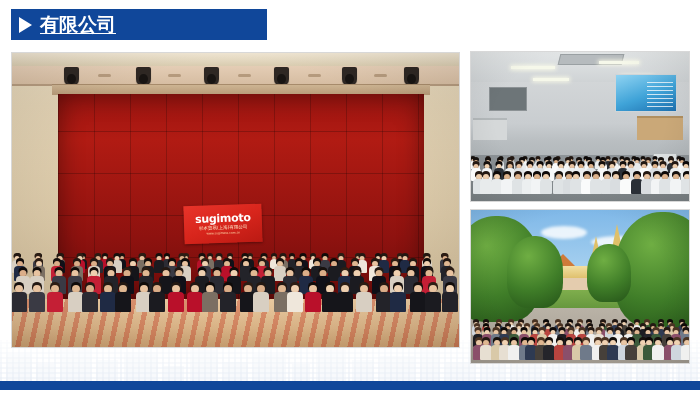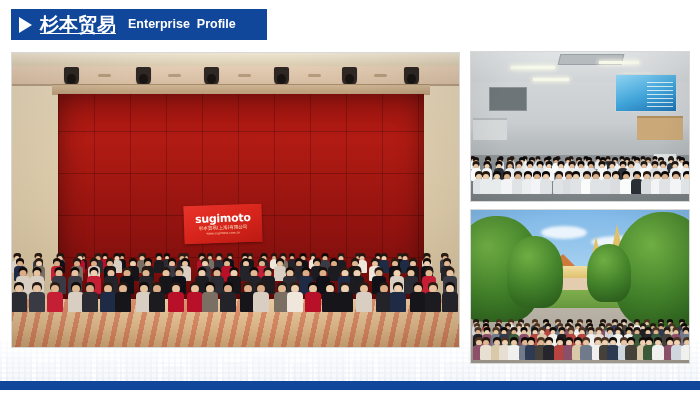--- a/index.html
+++ b/index.html
@@ -330,24 +330,21 @@
   <div class="blk" style="left:510px;width:32px; height:20px;"></div>
   <div class="blk" style="left:548px;width:18px; height:32px;"></div>
   <div class="blk" style="left:572px;width:30px; height:24px;"></div>
   <div class="blk" style="left:608px;width:22px; height:34px;"></div>
   <div class="blk" style="left:636px;width:34px; height:26px;"></div>
   <div class="blk" style="left:676px;width:20px; height:32px;"></div>
 </div>
 
 <div class="header-banner">
   <span class="play-triangle"></span>
-  <span class="title-cn">杉本贸易</span>
-  <span class="title-en">
-    <span class="word">Enterprise</span><span class="word">Profile</span>
-  </span>
+  <span class="title-cn">有限公司</span>
 </div>
 
 <div class="photo photo-main">
   <div class="scene">
     <div class="aud-wall"></div>
     <div class="aud-ceiling"></div>
     <div class="aud-beam"></div>
 
     <div class="spot" style="left:52px;"></div>
     <div class="spot" style="left:124px;"></div>

